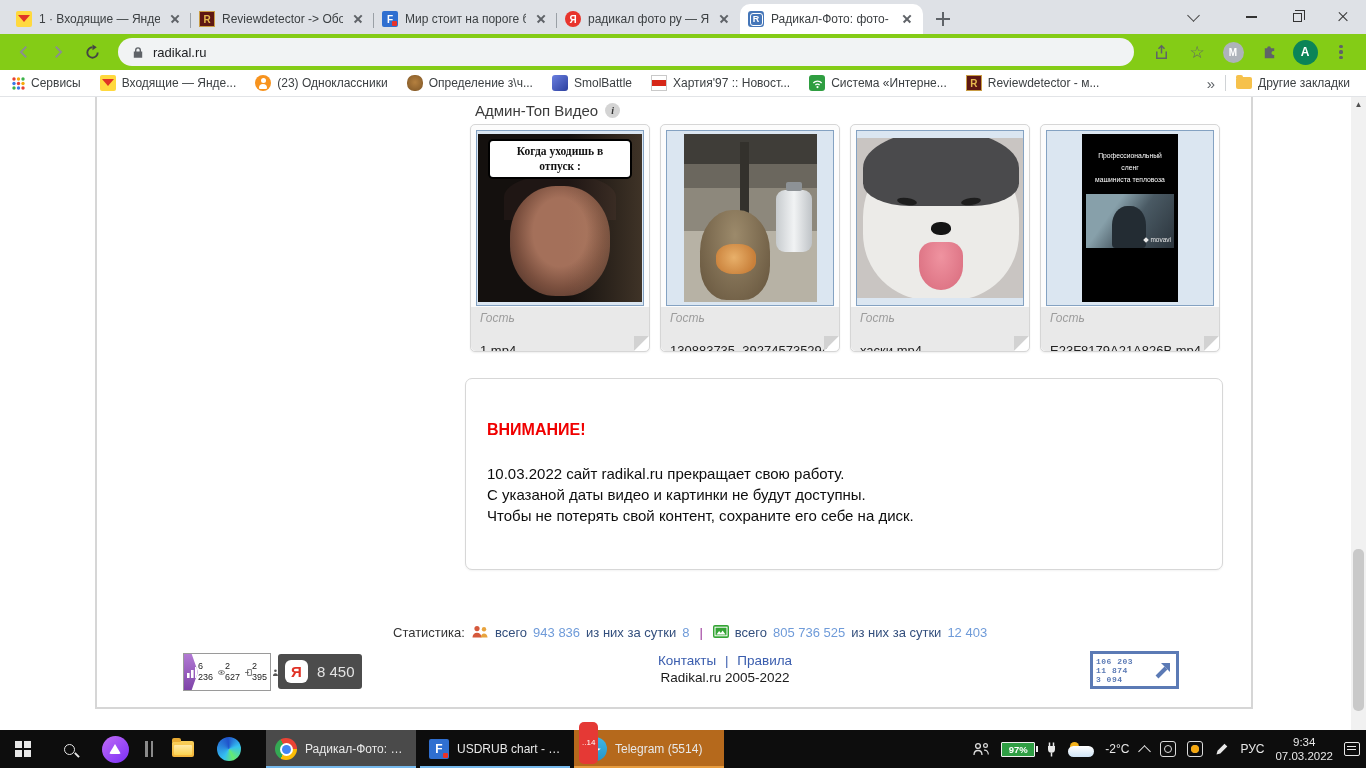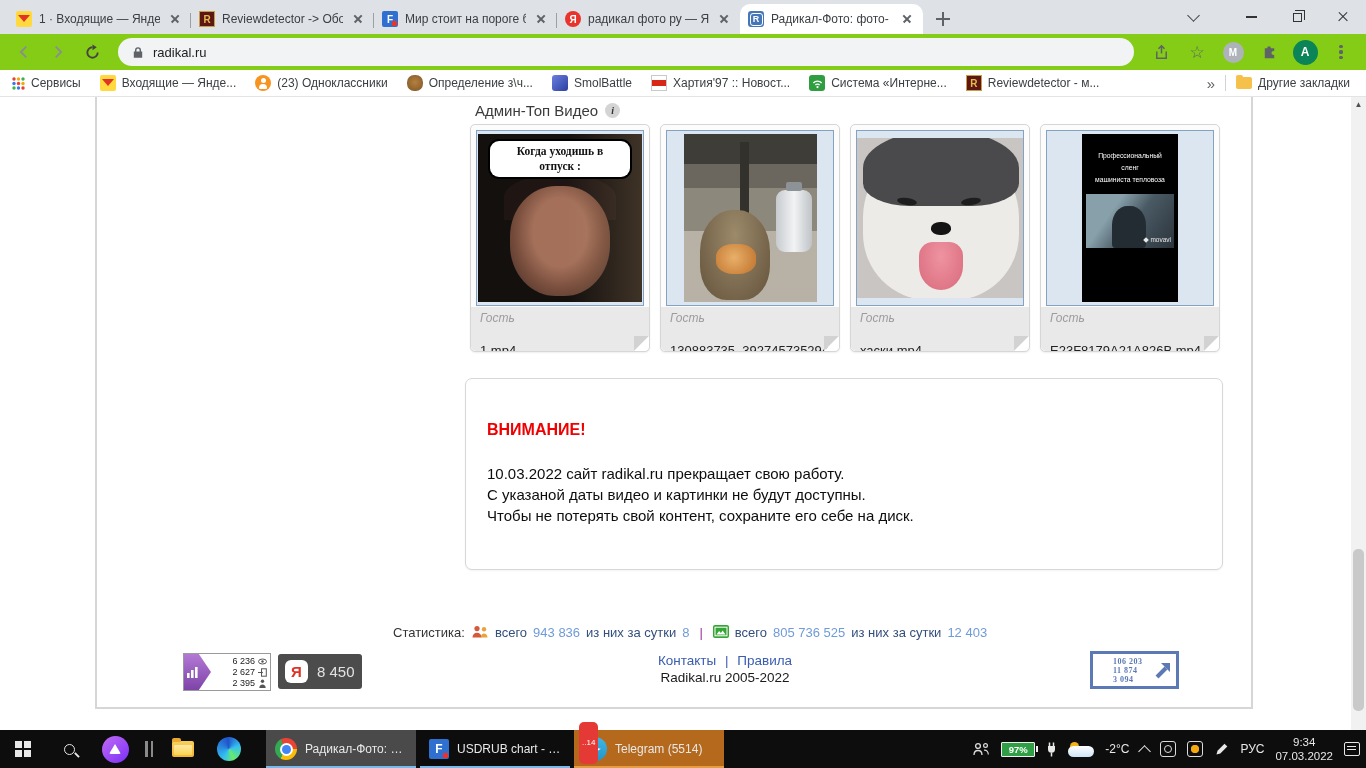--- a/index.html
+++ b/index.html
@@ -84,21 +84,21 @@
   .caption::before{content:"";position:absolute;right:0;bottom:0;width:0;height:0;border-top:15px solid #d2d2d2;border-right:15px solid transparent}
   .caption::after{content:"";position:absolute;right:0;bottom:0;width:0;height:0;border-bottom:15px solid #fff;border-left:15px solid transparent}
   .guest{font-style:italic;font-size:12px;color:#9c9c9c}
   .fname{font-size:13px;color:#222;margin-top:18px;white-space:nowrap;overflow:hidden}
 
   
   .t1{width:164px;height:168px;background:#14100e;position:relative;overflow:hidden}
   .t1 .hair{position:absolute;left:26px;top:40px;width:112px;height:46px;background:#1f1614;border-radius:50% 50% 0 0}
   .t1 .face{position:absolute;left:32px;top:52px;width:100px;height:110px;background:radial-gradient(ellipse at 50% 42%,#a4705a 0 38%,#7a4f3e 62%,#3a2620 100%);border-radius:46%}
   .t1 .glow{position:absolute;inset:0;background:linear-gradient(90deg,transparent 55%,rgba(216,176,128,.22))}
-  .t1 .cap{position:absolute;left:12px;top:7px;right:12px;background:#fff;border-radius:9px;padding:3px 2px;text-align:center;font:bold 11.5px/15px "Liberation Serif",serif;color:#111;box-shadow:0 0 0 2px #000}
+  .t1 .cap{position:absolute;left:12px;top:7px;right:12px;background:#fff;border-radius:3px;padding:3px 2px;text-align:center;font:bold 11.5px/15px "Liberation Serif",serif;color:#111;box-shadow:0 0 0 2px #000}
   .t2{width:133px;height:168px;background:linear-gradient(180deg,#6b675e 0 32%,#8d887c 32% 58%,#b7b2a5 58% 100%);position:relative;overflow:hidden}
   .t2 .beam{position:absolute;left:0;top:0;right:0;height:30px;background:#3f3d38}
   .t2 .pole{position:absolute;left:56px;top:8px;width:9px;height:72px;background:#33312c}
   .t2 .tank{position:absolute;right:5px;top:56px;width:36px;height:62px;background:linear-gradient(90deg,#c7cbce,#f1f3f4 50%,#bfc3c7);border-radius:9px}
   .t2 .tank::before{content:"";position:absolute;left:10px;top:-8px;width:16px;height:9px;background:#8d9296;border-radius:2px}
   .t2 .animal{position:absolute;left:16px;bottom:2px;width:70px;height:90px;background:radial-gradient(ellipse at 50% 28%,#9c8a6b,#6e5d44 82%);border-radius:46% 46% 38% 38%}
   .t2 .pizza{position:absolute;left:32px;bottom:28px;width:40px;height:30px;background:radial-gradient(circle at 45% 45%,#e8b06a,#c9803a 75%);border-radius:42%}
   .t3{width:168px;height:160px;background:#c9c5c2;position:relative;overflow:hidden}
   .t3 .head{position:absolute;left:6px;top:4px;width:156px;height:158px;background:#ecebe8;border-radius:48% 48% 42% 42%}
   .t3 .mask{position:absolute;left:6px;top:-8px;width:156px;height:76px;background:#4a4a4c;border-radius:50% 50% 30% 30%}
@@ -122,31 +122,31 @@
   
   .stats{position:absolute;left:393px;top:528px;display:flex;align-items:flex-start;gap:6px;font-size:13px;white-space:nowrap}
   .stats .lbl{color:#334f7d}
   .stats .num{color:#6f9bd9}
   .stats .blk{color:#333}
   .stats .psep{color:#993399;margin:0 4px}
 
   
   .hotlog{position:absolute;left:183px;top:556px;width:88px;height:38px;display:flex;border:1px solid #9a9a9a;background:#fff}
   .hotlog .arrow{width:27px;height:100%;background:linear-gradient(180deg,#b27ad4,#7e43a8);clip-path:polygon(0 0,55% 0,100% 50%,55% 100%,0 100%);display:flex;align-items:center;padding-left:3px}
-  .hotlog .nums{flex:1;display:flex;flex-direction:column;justify-content:center;padding:1px 3px 1px 0}
+  .hotlog .nums{flex:1;display:flex;flex-direction:row;justify-content:center;padding:1px 3px 1px 0}
   .hotlog .row{display:flex;align-items:center;justify-content:flex-end;gap:3px;font-size:9px;color:#222;line-height:11px}
   .metrika{position:absolute;left:278px;top:557px;width:84px;height:35px;background:#4c4c4c;border-radius:3px;display:flex;align-items:center;gap:9px;padding:0 7px}
   .metrika .ya{width:23px;height:23px;background:#fff;border-radius:6px;color:#e03226;font-weight:bold;font-size:15px;display:flex;align-items:center;justify-content:center}
   .metrika .val{color:#e3e3e3;font-size:15px}
   .f-center{position:absolute;left:560px;top:555px;width:330px;text-align:center;font-size:13.5px;line-height:17px}
   .f-links{color:#3a5dae}
   .f-links .sep{color:#3a5dae;margin:0 5px}
   .f-copy{color:#1a1a1a}
   .liveint{position:absolute;left:1090px;top:554px;width:89px;height:38px;background:#fff;border:3px solid #5b7ab5;display:flex;align-items:center}
-  .liveint .li-nums{flex:1;padding-left:20px;font-family:Liberation Serif, serif;font-weight:bold;font-size:8px;line-height:9px;letter-spacing:.5px;color:#5b7ab5}
+  .liveint .li-nums{flex:1;padding-left:3px;font-family:Liberation Mono, monospace;font-weight:bold;font-size:8px;line-height:9px;letter-spacing:.5px;color:#5b7ab5}
 
   
   .scrollbar{position:absolute;right:0;top:0;width:15px;height:633px;background:#f1f1f1}
   .scroll-up{height:15px;text-align:center;font-size:8px;line-height:15px;color:#505050}
   .scroll-thumb{position:absolute;left:2px;right:2px;top:452px;height:162px;background:#c9c9c9;border-radius:5px}
 
   
   .taskbar{height:38px;background:#0d0d0d;display:flex;align-items:stretch;flex:none;color:#e8e8e8}
   .tk{width:46px;display:flex;align-items:center;justify-content:center;flex:none}
   .win-logo{width:16px;height:16px;display:grid;grid-template-columns:7px 7px;grid-template-rows:7px 7px;gap:2px}

